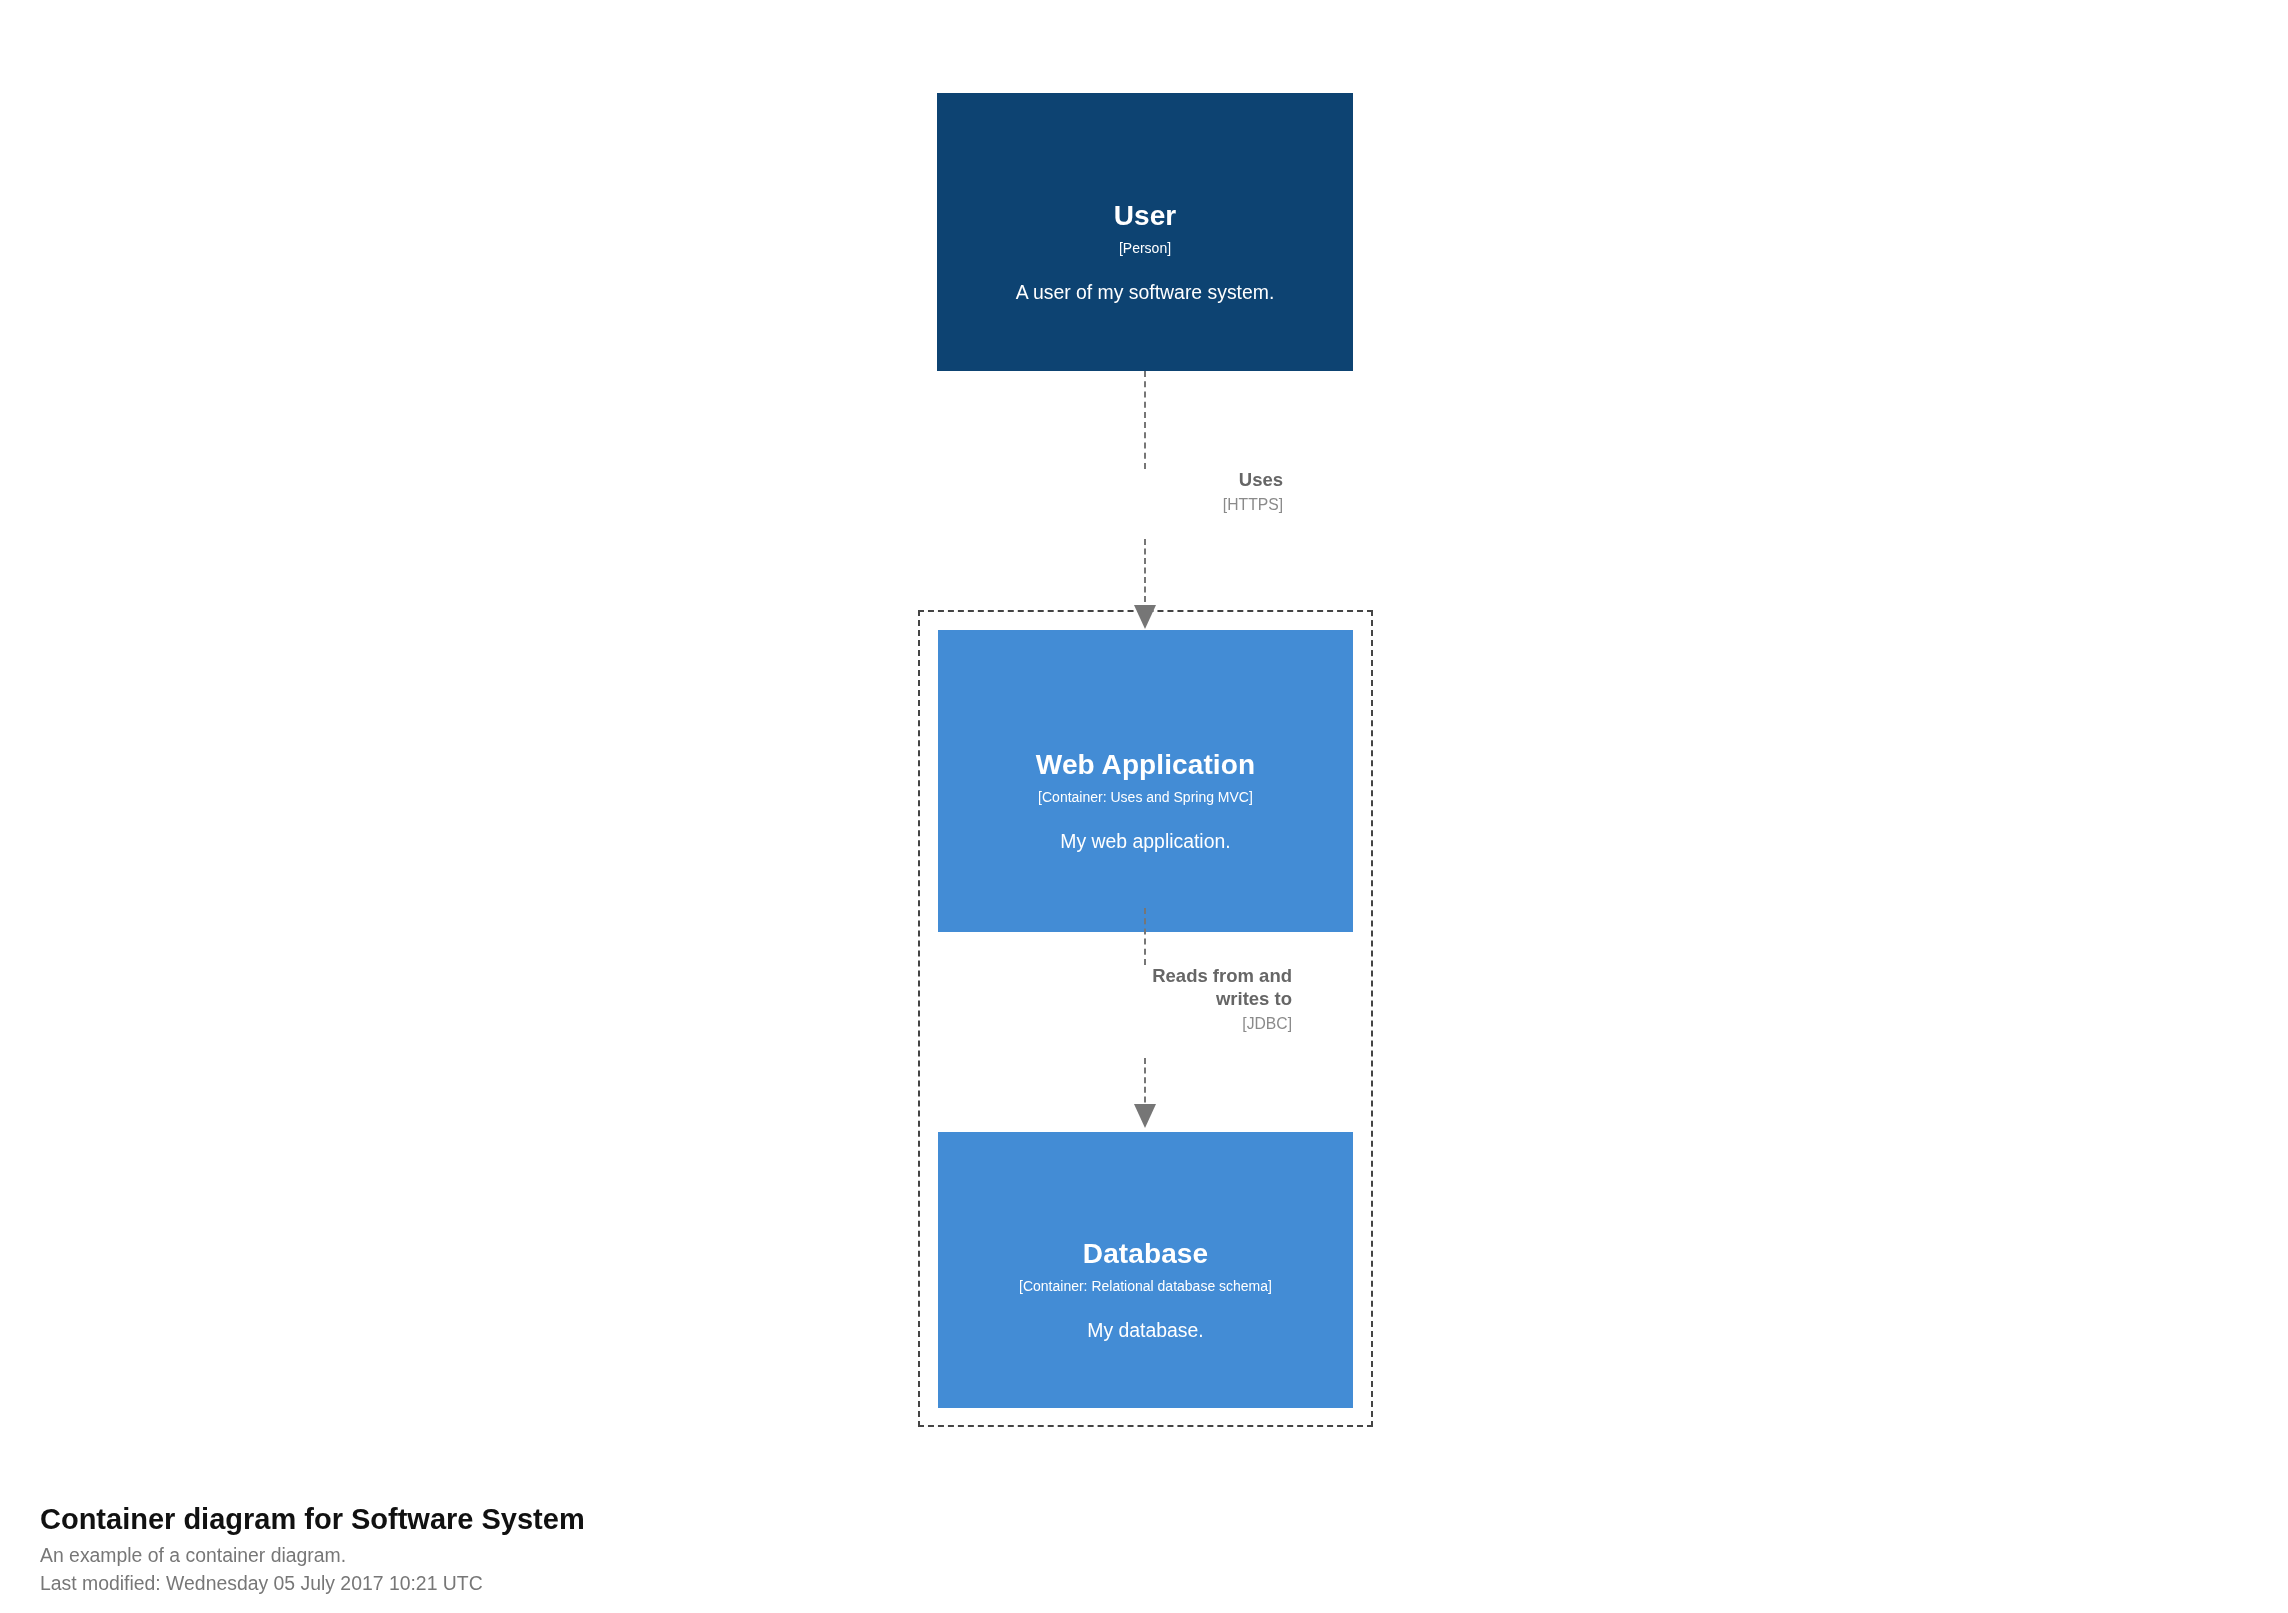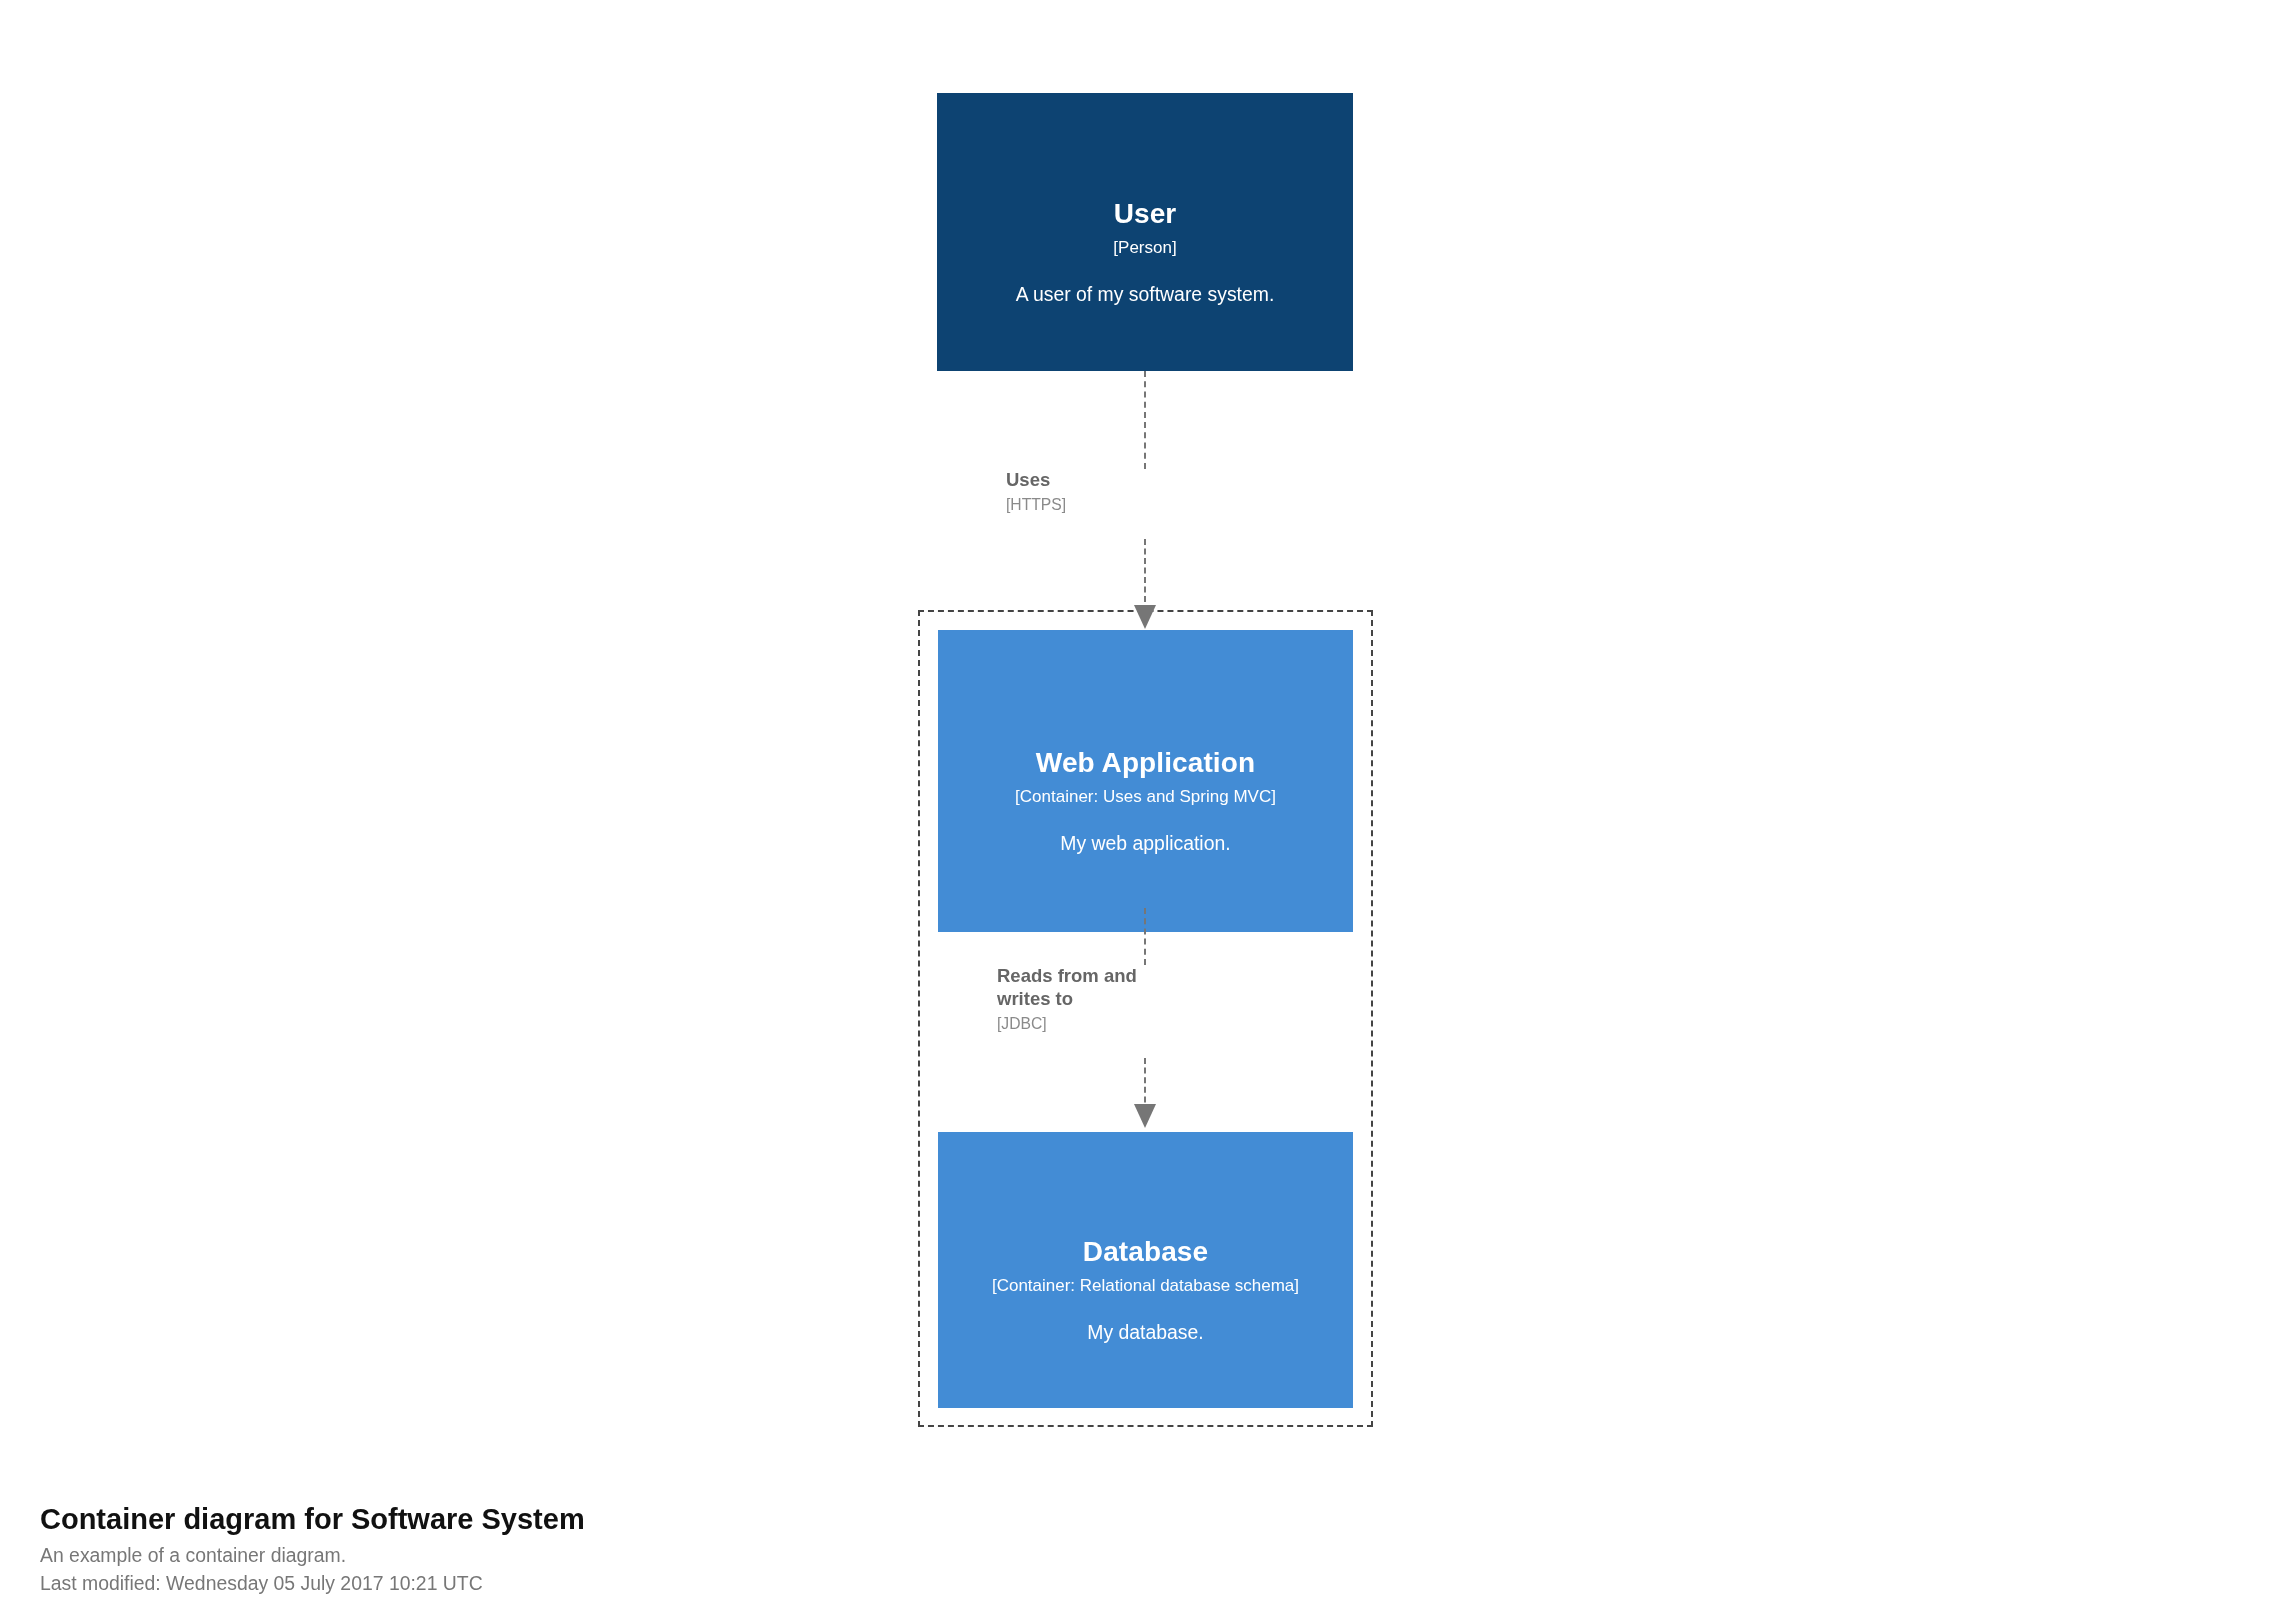--- a/index.html
+++ b/index.html
@@ -37,21 +37,21 @@
     padding: 0 16.6px;
   }
   .node .node-name {
     font-weight: bold;
     font-size: 28px;
     line-height: 1.15;
     letter-spacing: 0.1px;
     margin-top: 40px;
   }
   .node .node-tech {
-    font-size: 17px;
+    font-size: 14px;
     font-weight: normal;
     line-height: 1.2;
     margin-top: 8.3px;
   }
   .node .node-desc {
     font-size: 19.4px;
     font-weight: normal;
     line-height: 1.25;
     margin-top: 23px;
   }
@@ -102,21 +102,21 @@
   .rel-head {
     position: absolute;
     width: 0;
     height: 0;
     border-left: 11px solid transparent;
     border-right: 11px solid transparent;
     border-top: 24px solid #767676;
   }
   .rel-label {
     position: absolute;
-    text-align: left;
+    text-align: right;
     line-height: 1.22;
   }
   .rel-label .rel-desc {
     font-size: 18.5px;
     font-weight: bold;
     color: #666666;
     display: block;
   }
   .rel-label .rel-tech {
     font-size: 15.7px;

